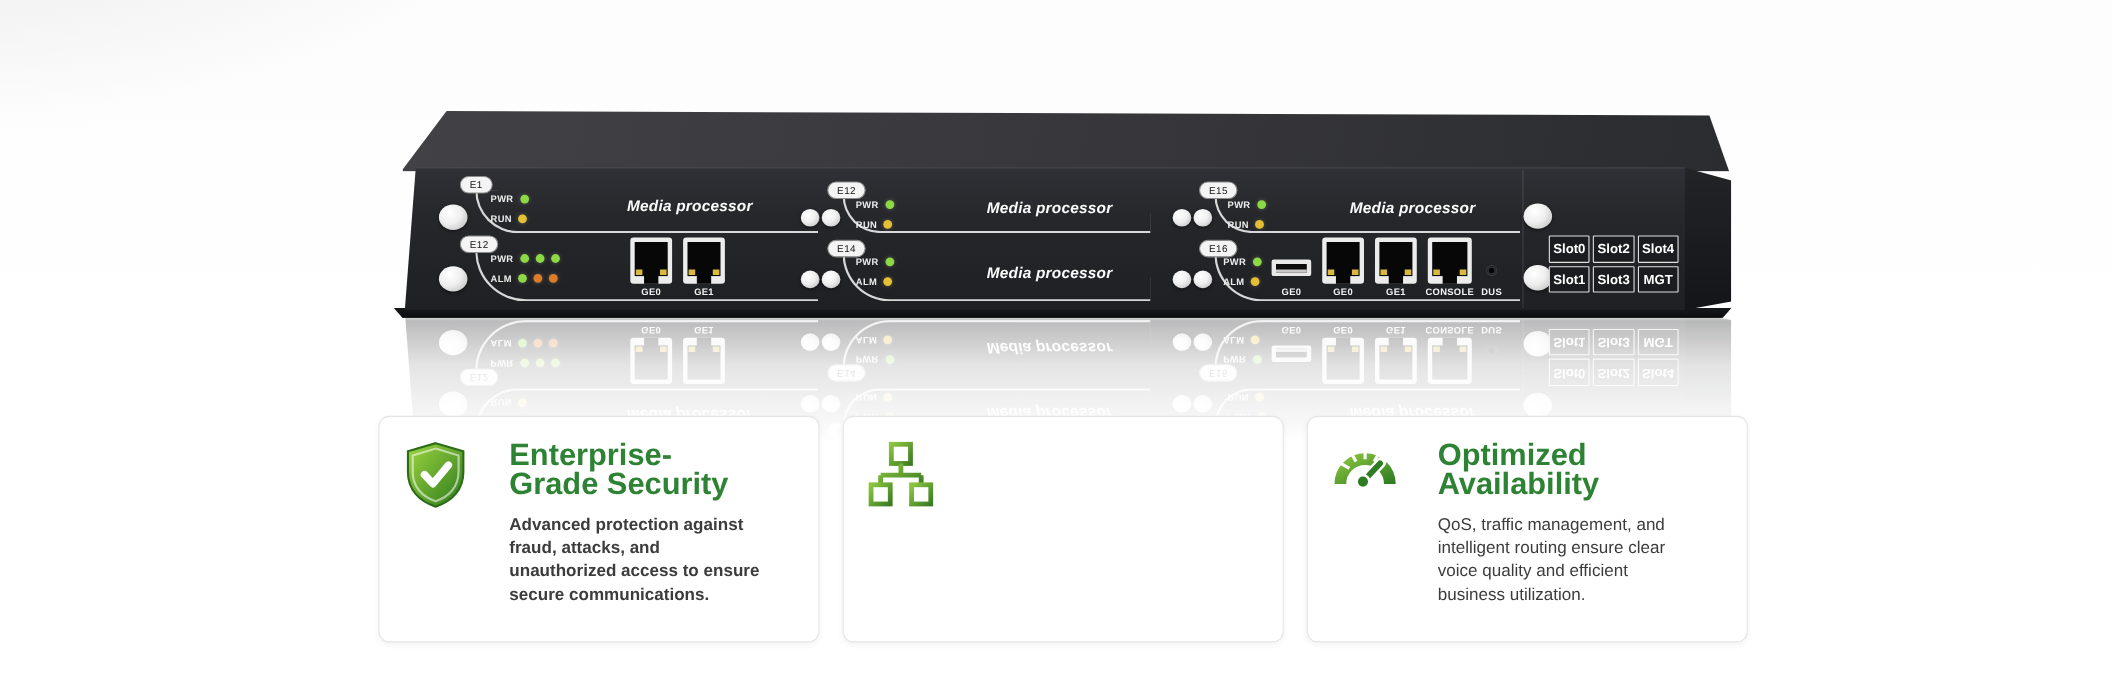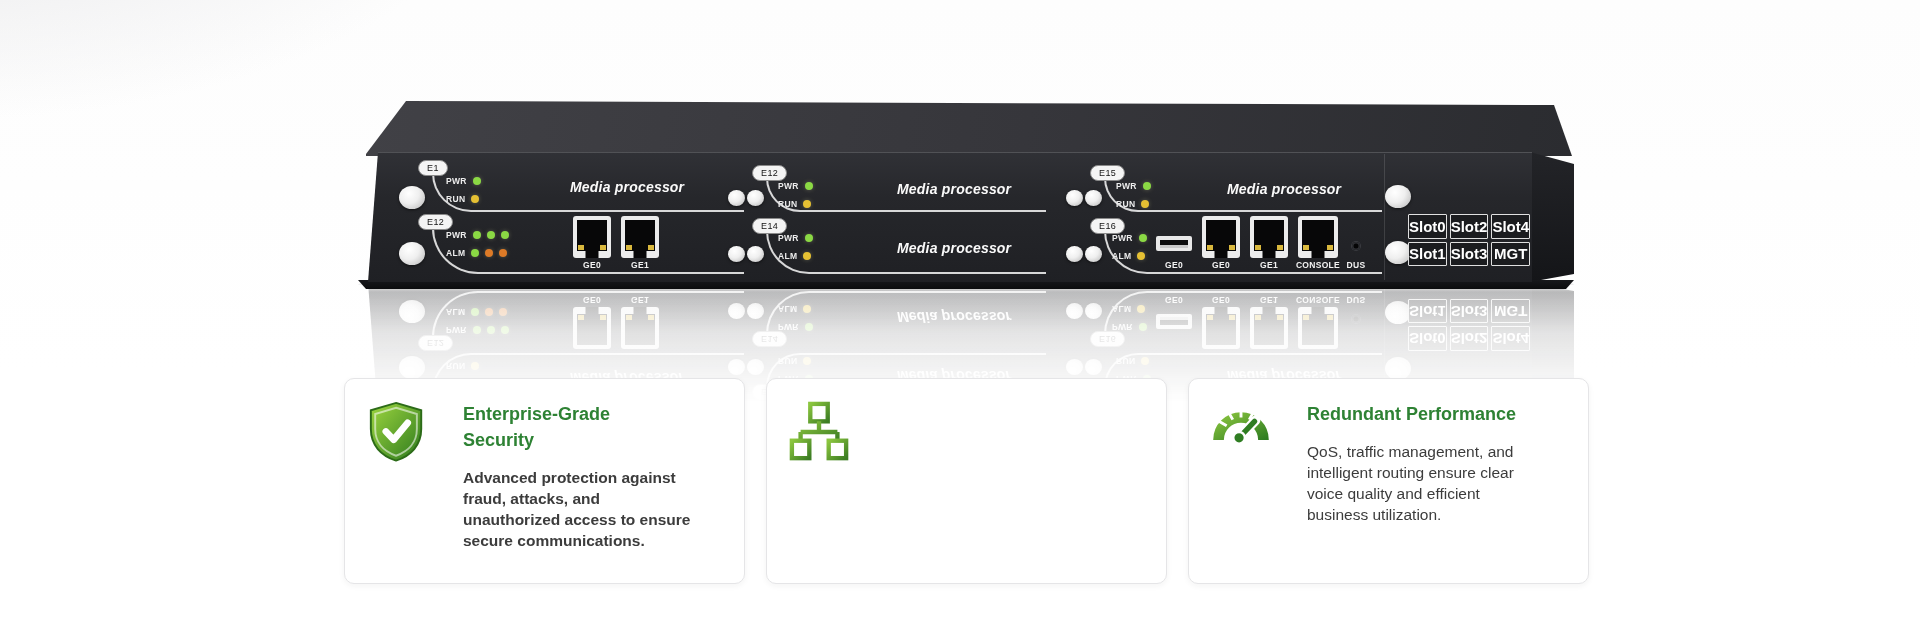--- a/index.html
+++ b/index.html
@@ -54,34 +54,34 @@
   .tab{position:absolute;left:50%;transform:translateX(-50%);bottom:-7px;width:13px;height:8px;background:#070708;}
   .plabel{position:absolute;font-size:8.5px;font-weight:bold;color:#f2f2f2;letter-spacing:.3px;
     text-align:center;}
   .usb{position:absolute;width:36px;height:15px;background:#e9e9e9;border-radius:2px;
     display:flex;align-items:center;justify-content:center;}
   .usb-in{width:28px;height:8px;background:#0d0d0e;box-shadow:inset 0 -3px 0 #c9c9c9;}
   .pinhole{position:absolute;width:8px;height:8px;border-radius:50%;background:#050506;
     box-shadow:inset 0 0 0 1.5px #2e2f33,0 0 0 1px #3a3b40;}
   .slot-table{position:absolute;left:1040px;top:62px;width:118px;height:52px;
     display:grid;grid-template-columns:1fr 1fr 1fr;grid-template-rows:1fr 1fr;gap:3px;}
-  .slot-cell{border:1.5px solid #e0e0e0;background:#1b1c1f;color:#fff;font-size:15px;
+  .slot-cell{border:1.5px solid #e0e0e0;background:#1b1c1f;color:#fff;font-size:12px;
     font-weight:bold;display:flex;align-items:center;justify-content:center;border-radius:1px;text-align:right;}
   #reflection-slot{position:absolute;inset:0;pointer-events:none;
     -webkit-mask-image:linear-gradient(180deg,transparent 282px,rgba(0,0,0,.30) 292px,rgba(0,0,0,.12) 332px,transparent 402px);
     mask-image:linear-gradient(180deg,transparent 282px,rgba(0,0,0,.30) 292px,rgba(0,0,0,.12) 332px,transparent 402px);}
   #reflection-slot>.device{transform:translateY(565px) scaleY(-1);transform-origin:0 0;}
   
   .cards{position:absolute;left:344px;top:378px;display:flex;gap:21px;}
   .card{width:401px;height:206px;background:#ffffff;border:1px solid #e5e5e7;border-radius:10px;
     box-shadow:0 2px 6px rgba(30,30,30,.05);display:flex;gap:35px;
     padding:20px 22px 20px 21px;box-sizing:border-box;}
   .card-icon{flex:0 0 62px;width:62px;height:62px;margin-top:2px;}
   .card-icon svg{width:62px;height:62px;display:block;}
-  .card-title{font-size:18px;line-height:26px;font-weight:bold;margin:2px 0 14px 0;}
+  .card-title{font-size:28px;line-height:26px;font-weight:bold;margin:2px 0 14px 0;}
   .card-body{font-size:15.5px;line-height:21px;color:#3c3c3c;margin:0;}
   .card:nth-of-type(1) .card-title,.card:nth-of-type(2) .card-title{max-width:220px;}
   .card:nth-of-type(1) .card-body{max-width:230px;font-weight:bold;}
   .card:nth-of-type(2) .card-body{max-width:210px;}
   .card:nth-of-type(3) .card-body{max-width:235px;}
 </style>
 </head>
 <body>
 
 <div class="stage">
@@ -447,19 +447,19 @@
             </linearGradient>
           </defs>
           <path d="M8.8 40.2 A23.2 23.2 0 1 1 55.2 40.2" fill="none" stroke="url(#gga)" stroke-width="11"></path>
           <path d="M17.2 25.5 L5.2 18.5 M23.5 19.2 L16.5 7 M32 17 L32 3.5 M40.5 19.2 L47.5 7" stroke="#ffffff" stroke-width="3"></path>
           <path d="M29 39 L47 20" stroke="#ffffff" stroke-width="10" stroke-linecap="round"></path>
           <path d="M29 39 L46 21" stroke="#2f7d22" stroke-width="5.5" stroke-linecap="round"></path>
           <circle cx="30" cy="38" r="6" fill="#2f7d22" stroke="#ffffff" stroke-width="2.5"></circle>
         </svg>
       </div>
       <div class="card-text">
-        <h3 class="card-title" style="color: rgb(46, 130, 52);">Redundant Performance</h3>
+        <h3 class="card-title" style="color: rgb(46, 130, 52);">Optimized Availability</h3>
         <p class="card-body">QoS, traffic management, and intelligent routing ensure clear voice quality and efficient business utilization.</p>
       </div>
     </article>
 
   </section>
 </div>
 
 </body></html>

